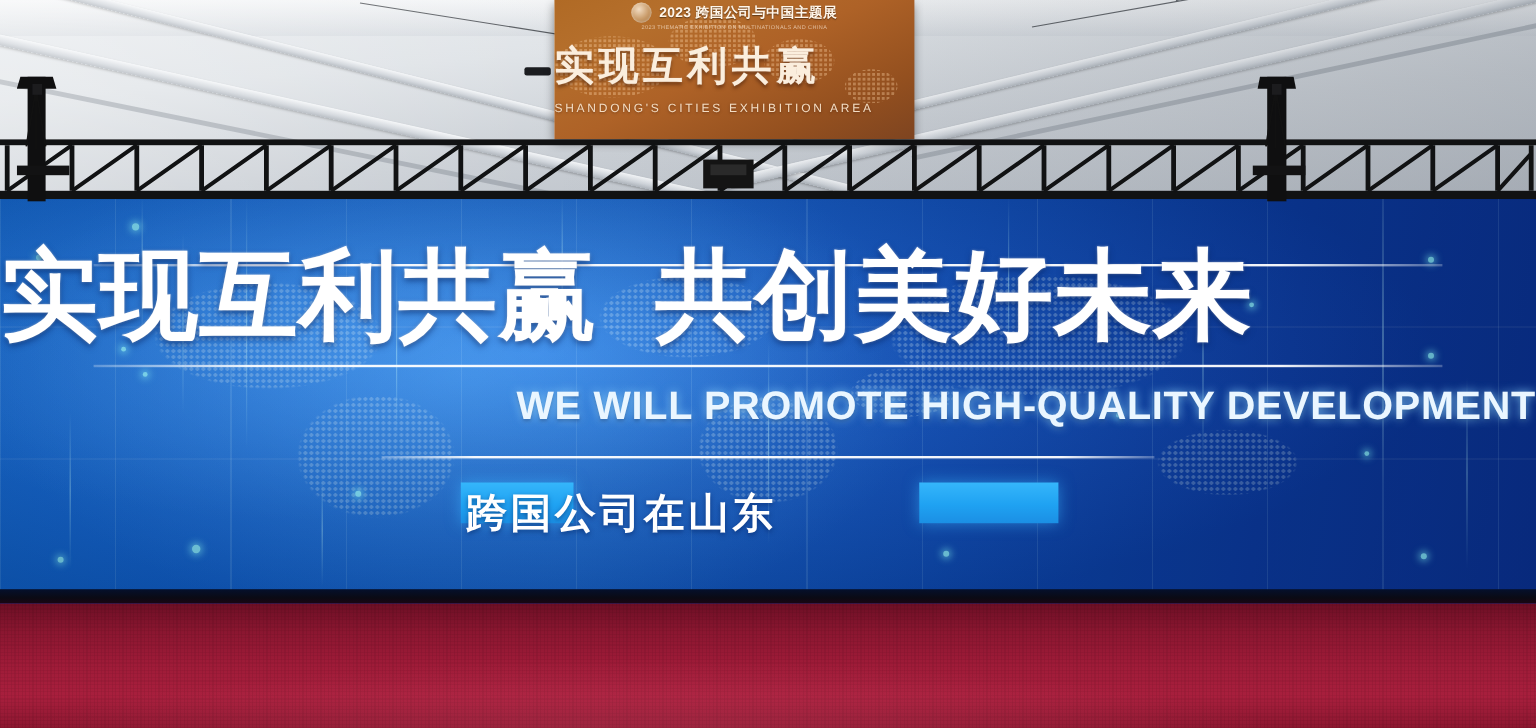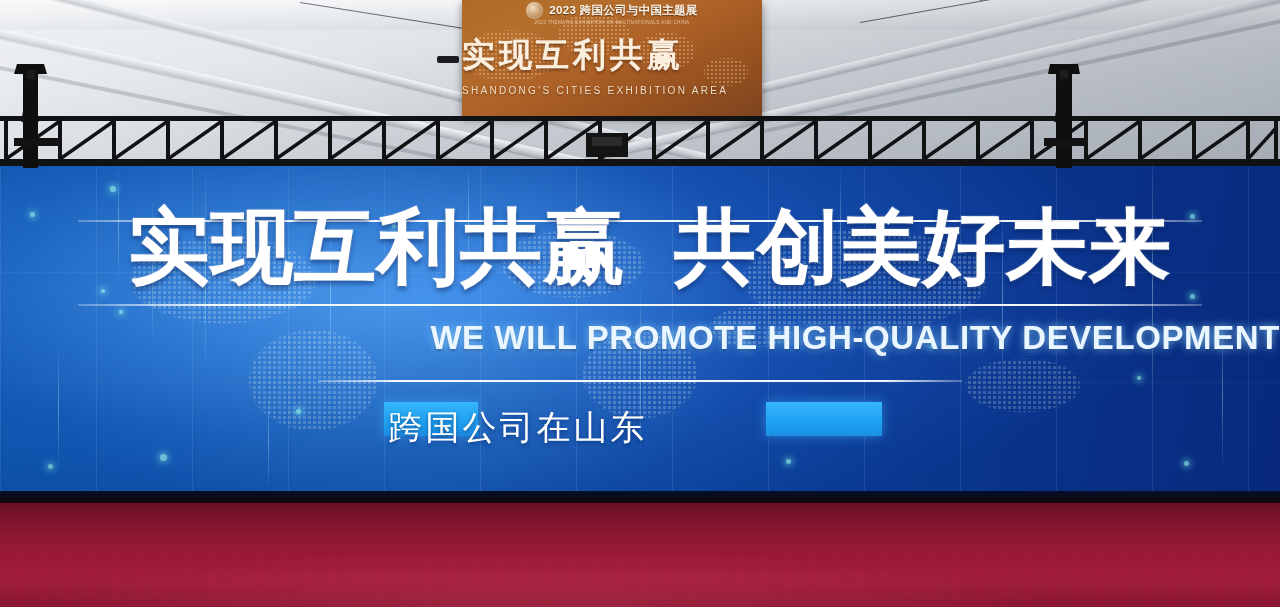--- a/index.html
+++ b/index.html
@@ -85,29 +85,29 @@
     background-image:repeating-linear-gradient(90deg,rgba(170,220,255,.50) 0 1px,transparent 1px 96px);}
   .panel-rows{position:absolute;inset:0;opacity:.16;
     background-image:repeating-linear-gradient(0deg,rgba(255,255,255,.35) 0 1px,transparent 1px 110px);}
   .streak{position:absolute;width:1px;background:linear-gradient(180deg,rgba(160,225,255,0),rgba(160,225,255,.55),rgba(160,225,255,0));}
   .dot{position:absolute;border-radius:50%;background:#7fe4ff;
     box-shadow:0 0 6px 2px rgba(110,220,255,.75);}
 
   
   .textwrap{position:absolute;left:0;top:0;width:1280px;height:329px;}
   .rule{position:absolute;height:2px;background:linear-gradient(90deg,rgba(255,255,255,.25),rgba(255,255,255,.95) 12%,rgba(255,255,255,.95) 88%,rgba(255,255,255,.25));}
-  .headline{position:absolute;left:0;top:42px;width:1172px;text-align:right;
+  .headline{position:absolute;left:0;top:42px;width:1172px;text-align:left;
     color:#fff;font-size:82px;font-weight:bold;letter-spacing:1px;line-height:1;white-space:nowrap;
     text-shadow:0 3px 5px rgba(0,30,90,.55),0 0 2px rgba(255,255,255,.6);}
   .headline .gap{display:inline-block;width:48px;}
   .subline{position:absolute;left:0;width:1280px;text-align:right;color:#eaf6ff;
     font-size:33px;font-weight:bold;letter-spacing:.6px;line-height:25px;white-space:nowrap;
     text-shadow:0 0 8px rgba(140,210,255,.85),0 2px 3px rgba(0,30,90,.5);}
   .cnline{position:absolute;left:0;width:1036px;text-align:center;color:#fff;
-    font-size:34px;font-weight:normal;letter-spacing:3px;white-space:nowrap;
+    font-size:34px;font-weight:bold;letter-spacing:3px;white-space:nowrap;
     text-shadow:0 2px 4px rgba(0,30,90,.55);}
   .sidebar-bar{position:absolute;height:34px;
     background:linear-gradient(180deg,#35b6fb,#1fa2f2 55%,#1b8fe4);
     box-shadow:0 0 12px rgba(60,180,255,.55);}
 
   
   .floorline{position:absolute;left:0;top:491px;width:1280px;height:12px;
     background:linear-gradient(180deg,#05102c,#0a0a14 60%,#1a0512);}
   .floor{position:absolute;left:0;top:503px;width:1280px;height:104px;
     background:linear-gradient(180deg,#6d0f25 0%,#8a1630 22%,#9e1b38 48%,#a81f3d 74%,#8c1730 100%);}

